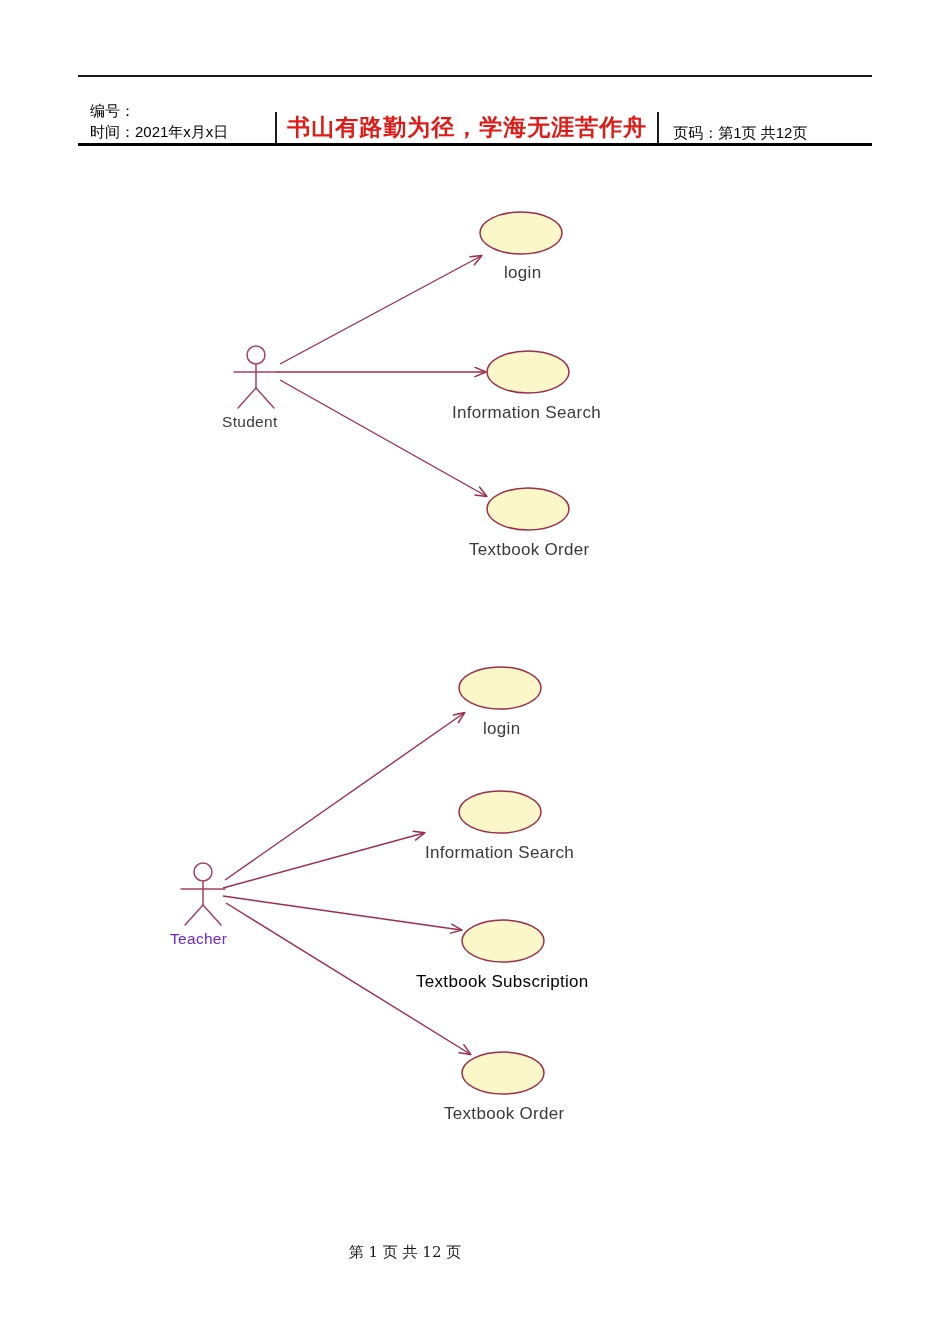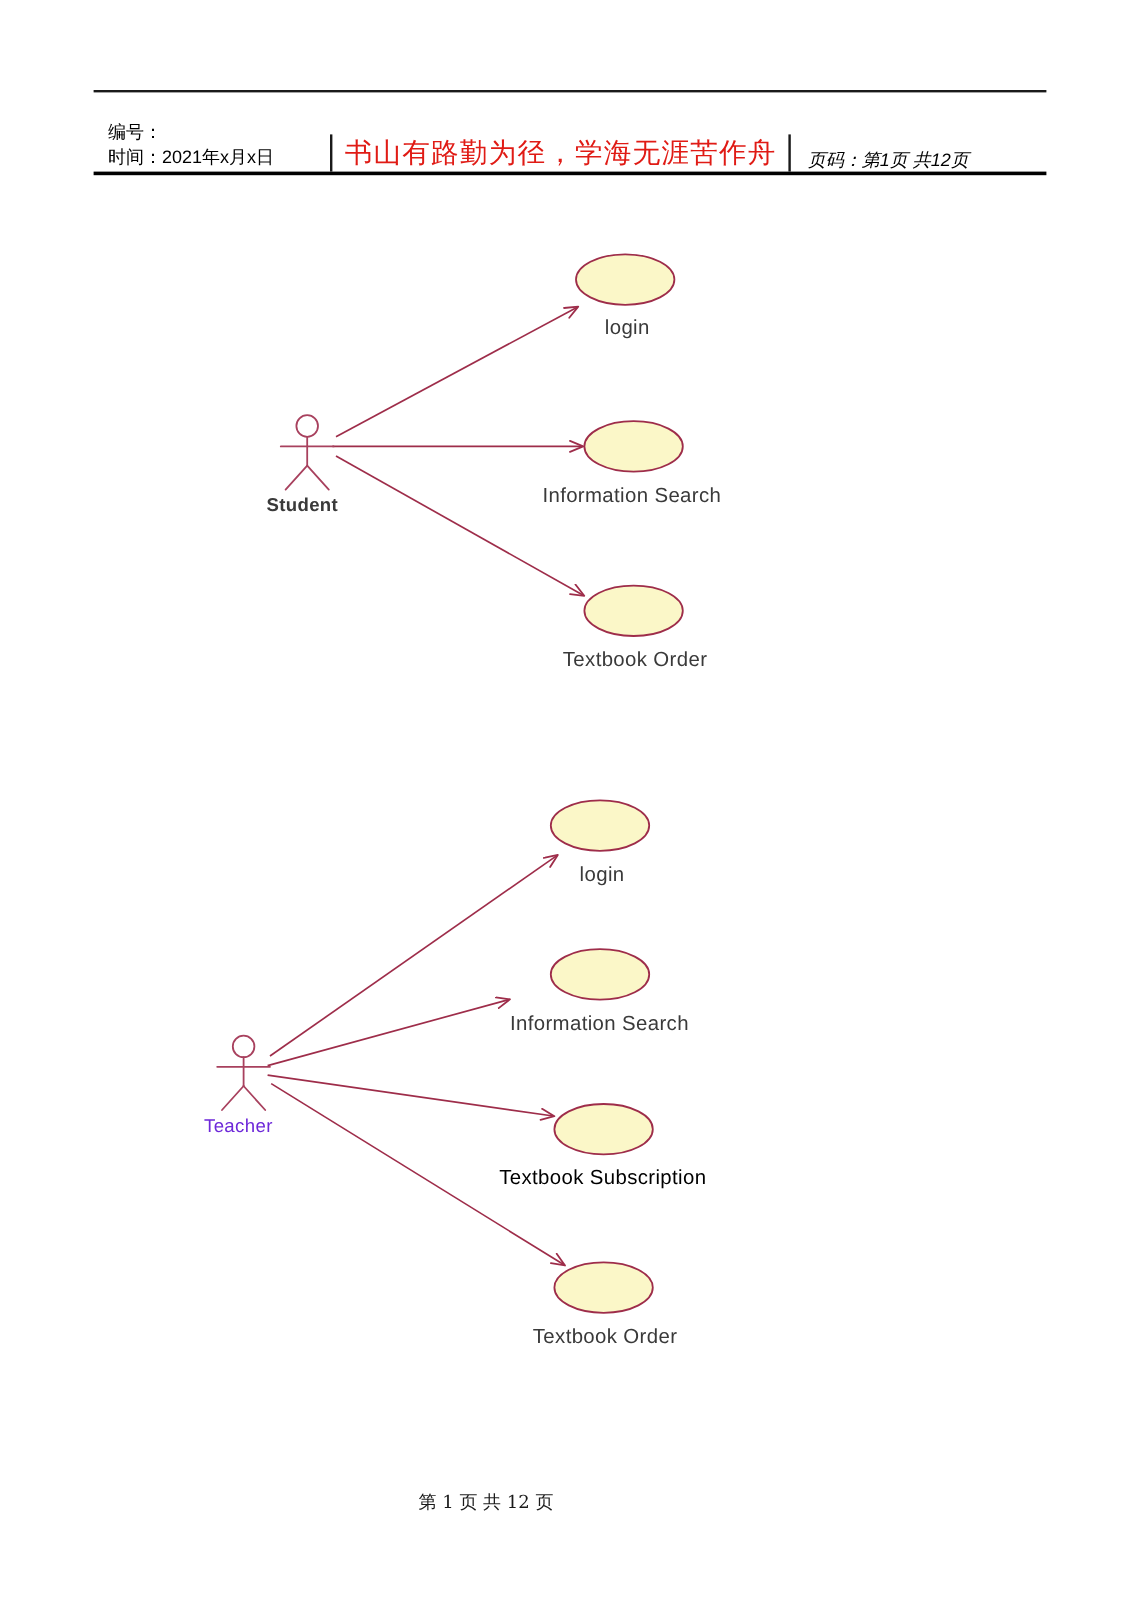--- a/index.html
+++ b/index.html
@@ -46,31 +46,30 @@
   .hcell-mid {
     flex: 1;
     border-left: 2px solid #1a1a1a;
     border-right: 2px solid #1a1a1a;
     align-items: center;
     justify-content: center;
   }
   .slogan {
     color: #e01b15;
     font-size: 23px;
-    font-weight: normal;
+    font-weight: bold;
     letter-spacing: 1px;
     font-family: "DejaVu Serif", "Liberation Serif", serif;
     white-space: nowrap;
   }
   .hcell-right {
     width: 218px;
     font-size: 15px;
     color: #000;
     padding-left: 14px;
-    font-style: italic;
   }
   .hline { white-space: nowrap; }
 
   
   .diagram {
     position: absolute;
     left: 0;
     top: 0;
     width: 950px;
     height: 1344px;
@@ -161,21 +160,21 @@
         </g>
         <ellipse cx="500" cy="688" rx="41" ry="21" fill="#fbf7c8" stroke="#9e2d4a" stroke-width="1.5"></ellipse>
         <ellipse cx="500" cy="812" rx="41" ry="21" fill="#fbf7c8" stroke="#9e2d4a" stroke-width="1.5"></ellipse>
         <ellipse cx="503" cy="941" rx="41" ry="21" fill="#fbf7c8" stroke="#9e2d4a" stroke-width="1.5"></ellipse>
         <ellipse cx="503" cy="1073" rx="41" ry="21" fill="#fbf7c8" stroke="#9e2d4a" stroke-width="1.5"></ellipse>
       </g>
     </g>
 </svg>
 
 <div id="label-layer">
-    <div class="actor-label" style="left: 222px; top: 413px; color: rgb(58, 58, 58); font-weight: bold;">Student</div>
+    <div class="actor-label" style="left: 222px; top: 413px; color: rgb(58, 58, 58);">Student</div>
     <div class="uc-label" style="left: 504px; top: 263px; color: rgb(58, 58, 58);">login</div>
     <div class="uc-label" style="left: 452px; top: 403px; color: rgb(58, 58, 58);">Information Search</div>
     <div class="uc-label" style="left: 469px; top: 540px; color: rgb(58, 58, 58);">Textbook Order</div>
     <div class="actor-label" style="left: 170px; top: 930px; color: #6d28d9;">Teacher</div>
     <div class="uc-label" style="left: 483px; top: 719px; color: rgb(58, 58, 58);">login</div>
     <div class="uc-label" style="left: 425px; top: 843px; color: rgb(58, 58, 58);">Information Search</div>
     <div class="uc-label" style="left: 416px; top: 972px; color: #000000;">Textbook Subscription</div>
     <div class="uc-label" style="left: 444px; top: 1104px; color: rgb(58, 58, 58);">Textbook Order</div>
   </div>
 

